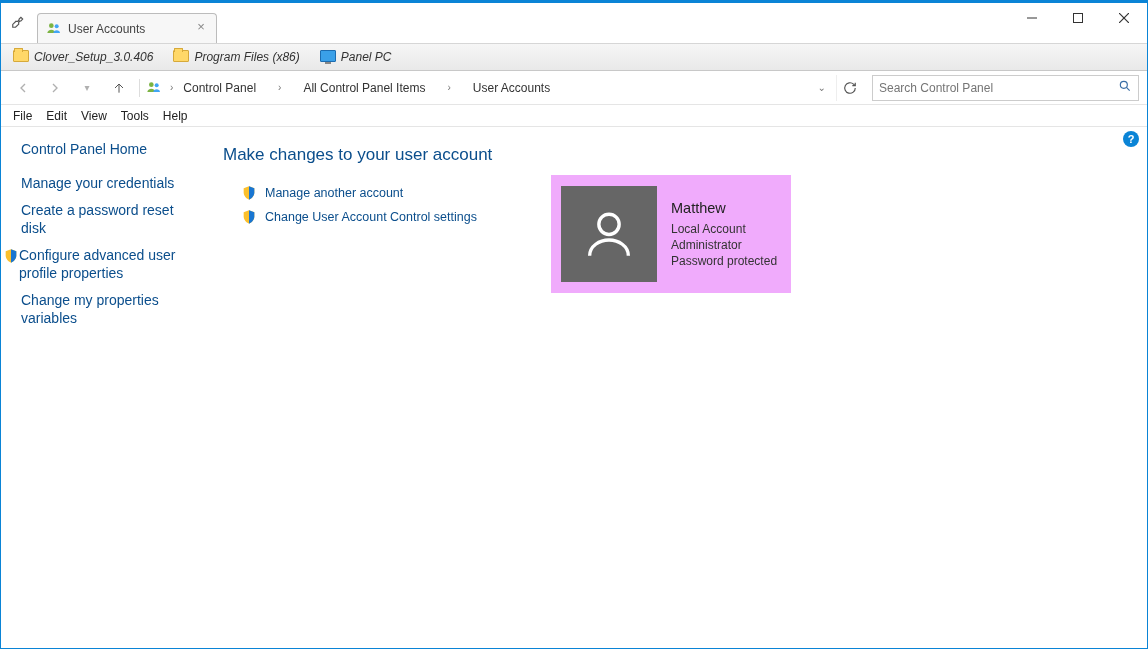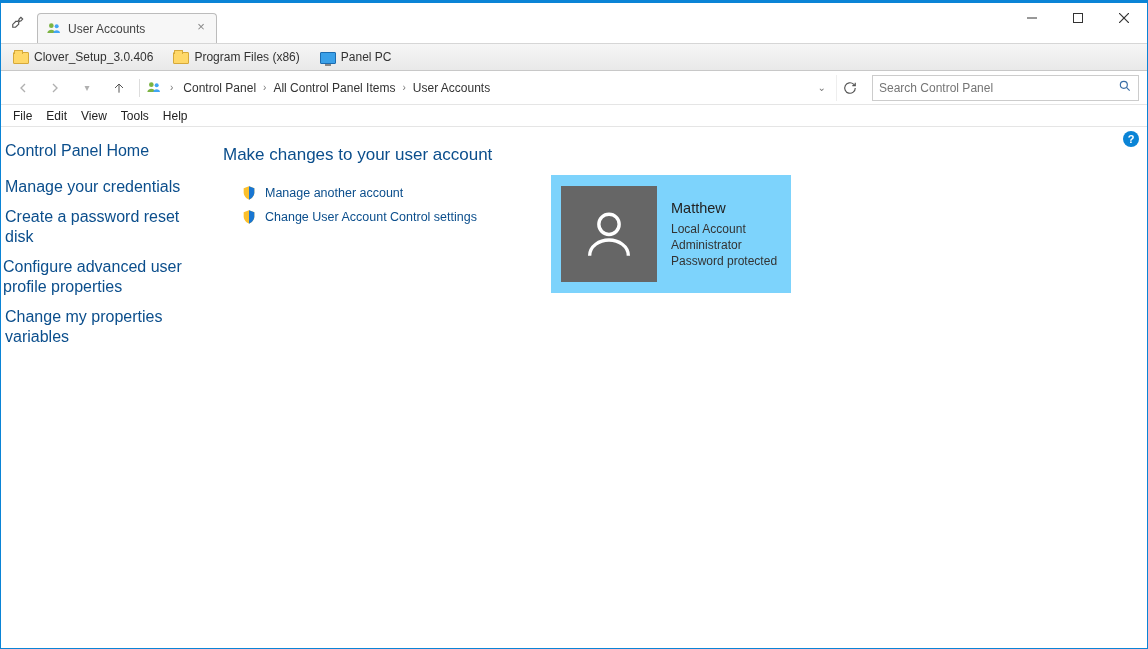--- a/index.html
+++ b/index.html
@@ -11,61 +11,61 @@
   .tab-strip { flex: 0 0 auto; display: flex; align-items: flex-end; margin-left: 8px; height: 40px;}
   .tab { height: 30px; background: #f7f7f7; border: 1px solid #bcbcbc; border-bottom: none; border-radius: 4px 4px 0 0; display: flex; align-items: center; padding: 0 30px 0 8px; font-size: 12px; color: #444; min-width: 180px; position: relative; margin-top:8px;}
   .tab .fav { width: 16px; height: 16px; margin-right: 6px; display:flex; align-items:center; justify-content:center;}
   .tab .close { position: absolute; right: 8px; top: 7px; width: 14px; height: 14px; font-size: 13px; color:#888; text-align:center; line-height:12px;}
   .tab-blank { width: 28px; height: 30px; margin-top:8px; border-radius: 0 4px 0 0;}
   .win-controls { position:absolute; right:0; top:0; display: flex; }
   .win-btn { width: 46px; height: 30px; display:flex; align-items:center; justify-content:center; font-size:12px; color:#333;}
 
   
   .bookmark-bar { height: 28px; background: linear-gradient(#f6f6f6,#e9e9e9); border-top:1px solid #d6d6d6; border-bottom:1px solid #c8c8c8; display:flex; align-items:center; padding: 0 8px; gap: 12px; font-size: 12px;}
-  .bookmark-item { display:flex; align-items:flex-end; gap:5px; color:#333; padding: 2px 4px;}
+  .bookmark-item { display:flex; align-items:flex-start; gap:5px; color:#333; padding: 2px 4px; font-style: italic;}
   .folder-icon { width:16px; height:12px; background:#ffd868; border:1px solid #d6a93a; border-radius:1px; position:relative;}
   .folder-icon:before { content:""; position:absolute; top:-3px; left:0; width:7px; height:3px; background:#ffd868; border:1px solid #d6a93a; border-bottom:none; border-radius:1px 1px 0 0;}
   .monitor-icon { width:16px; height:12px; border:1px solid #1c6cb0; background:#3aa0e8; border-radius:1px; position:relative;}
   .monitor-icon:after { content:""; position:absolute; bottom:-3px; left:4px; width:6px; height:2px; background:#888;}
 
   
   .address-row { height: 34px; border-bottom:1px solid #e5e5e5; display:flex; align-items:center; padding: 0 8px; gap:4px; font-size:12px;}
   .nav-btn { width:28px; height:28px; display:flex; align-items:center; justify-content:center; color:#999;}
   .nav-btn.enabled { color:#555;}
   .nav-sep { width:1px; height:18px; background:#ddd; margin:0 2px;}
-  .breadcrumb { display:flex; align-items:center; gap:1px; flex:1; color:#333;text-align:center;}
+  .breadcrumb { display:flex; align-items:center; gap:16px; flex:1; color:#333;text-align:center;}
   .breadcrumb .crumb { padding: 4px 2px; color:#333;}
   .breadcrumb .chev { color:#777; font-size:10px; padding:0 4px;}
   .addr-drop { color:#777; font-size:10px; padding:0 6px;}
   .refresh-btn { width:26px; height:26px; display:flex; align-items:center; justify-content:center; color:#555; border-left:1px solid #eee;}
   .search-box { width:267px; height:26px; border:1px solid #ccc; display:flex; align-items:center; padding:0 6px; margin-left:6px; font-size:12px; color:#777;}
   .search-box input { border:none; outline:none; flex:1; font-size:12px;}
   .search-box .mag { color:#3a6ea5;}
 
   
   .menu-bar { height: 22px; display:flex; align-items:center; padding: 0 8px; gap: 6px; font-size:12px; border-bottom:1px solid #e5e5e5;}
   .menu-item { padding:2px 4px; color:#222;}
 
   
   .content { flex:1; display:flex; position:relative; background:#fff;}
-  .sidebar { width: 210px; padding: 14px 12px 12px 4px; font-size:16px;}
+  .sidebar { width: 210px; padding: 14px 12px 12px 20px; font-size:14px;}
   .sidebar a { display:block; color:#0b4e8c; text-decoration:none; margin-bottom:10px; line-height:1.25; }
   .sidebar a.home { color:#0b4e8c; margin-bottom:16px;}
   .side-row { display:flex; align-items:flex-start; margin-bottom:10px;}
   .side-row a { margin-bottom:0;}
   .shield-mini { flex:0 0 16px; margin-left:-18px; margin-top:1px;}
 
   .main { flex:1; padding: 18px 20px 12px 12px; position:relative;}
   .main h1 { font-size: 17px; font-weight: normal; color:#0b4e8c; margin-bottom:20px;}
   .action-list { display:flex; flex-direction:column; gap:8px; margin-bottom:22px; margin-left:18px; font-size:12.5px;}
   .action-list .row { display:flex; align-items:center; gap:8px;}
   .action-list a { color:#0b4e8c; text-decoration:none;}
   .action-list .noicon { padding-left:0;}
   
-  .user-card { position:absolute; left:340px; top:48px; width:240px; height:118px; background:#7dd3fc; display:flex; align-items:center; padding:10px; gap:14px;}
+  .user-card { position:absolute; left:340px; top:48px; width:240px; height:118px; background:#f0abfc; display:flex; align-items:center; padding:10px; gap:14px;}
   .avatar-box { width:96px; height:96px; background:#666; display:flex; align-items:center; justify-content:center;}
   .avatar-box svg { width:58px; height:58px;}
   .user-meta { font-size:12px; color:#333; line-height:1.35;}
   .user-meta .uname { font-size:14.5px; color:#222; margin-bottom:2px;}
 
   .help-badge { position:absolute; right:8px; top:4px; width:16px; height:16px; border-radius:50%; background:#0a84d6; color:#fff; font-size:11px; font-weight:bold; display:flex; align-items:center; justify-content:center;}
 
   .shield-svg { width:16px; height:16px; flex:0 0 16px;}
 </style>
 </head>

